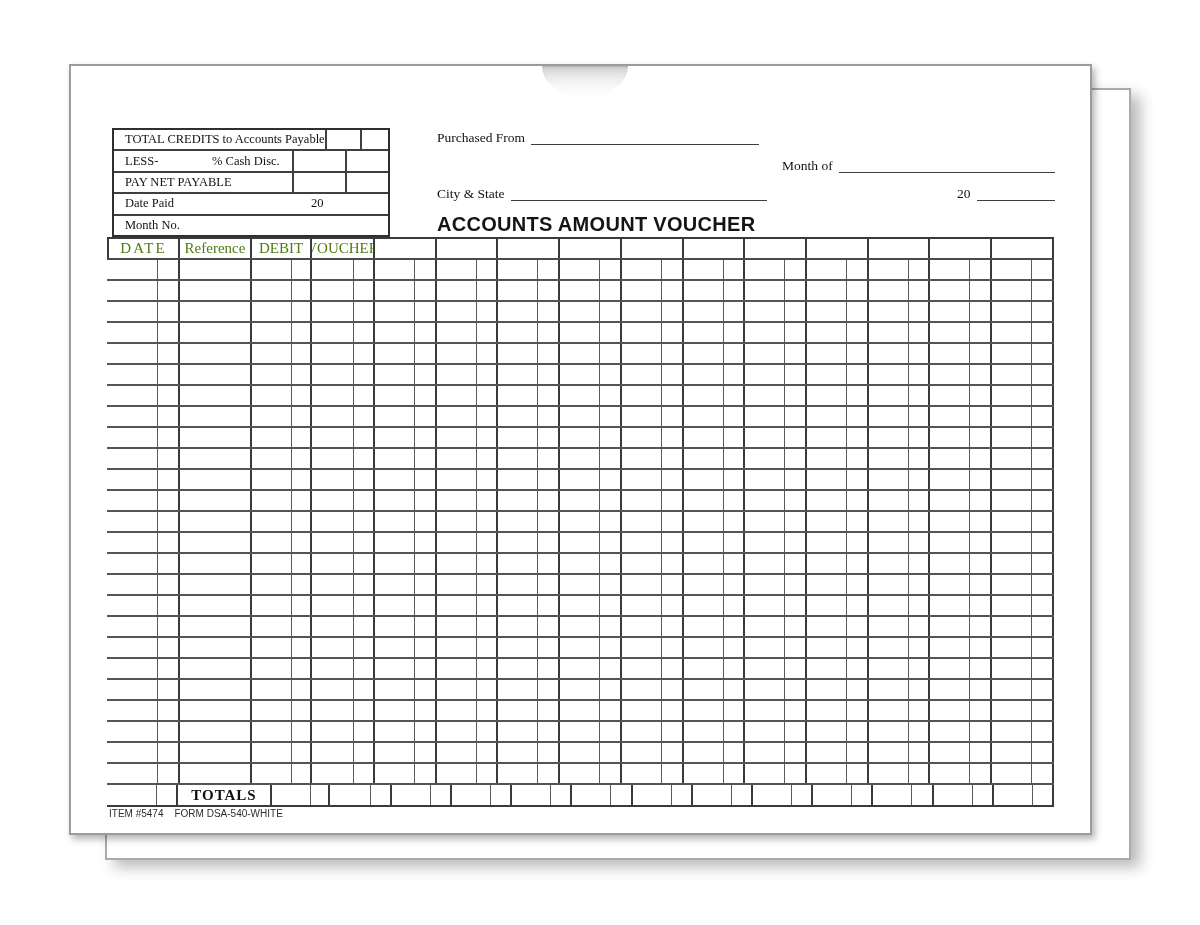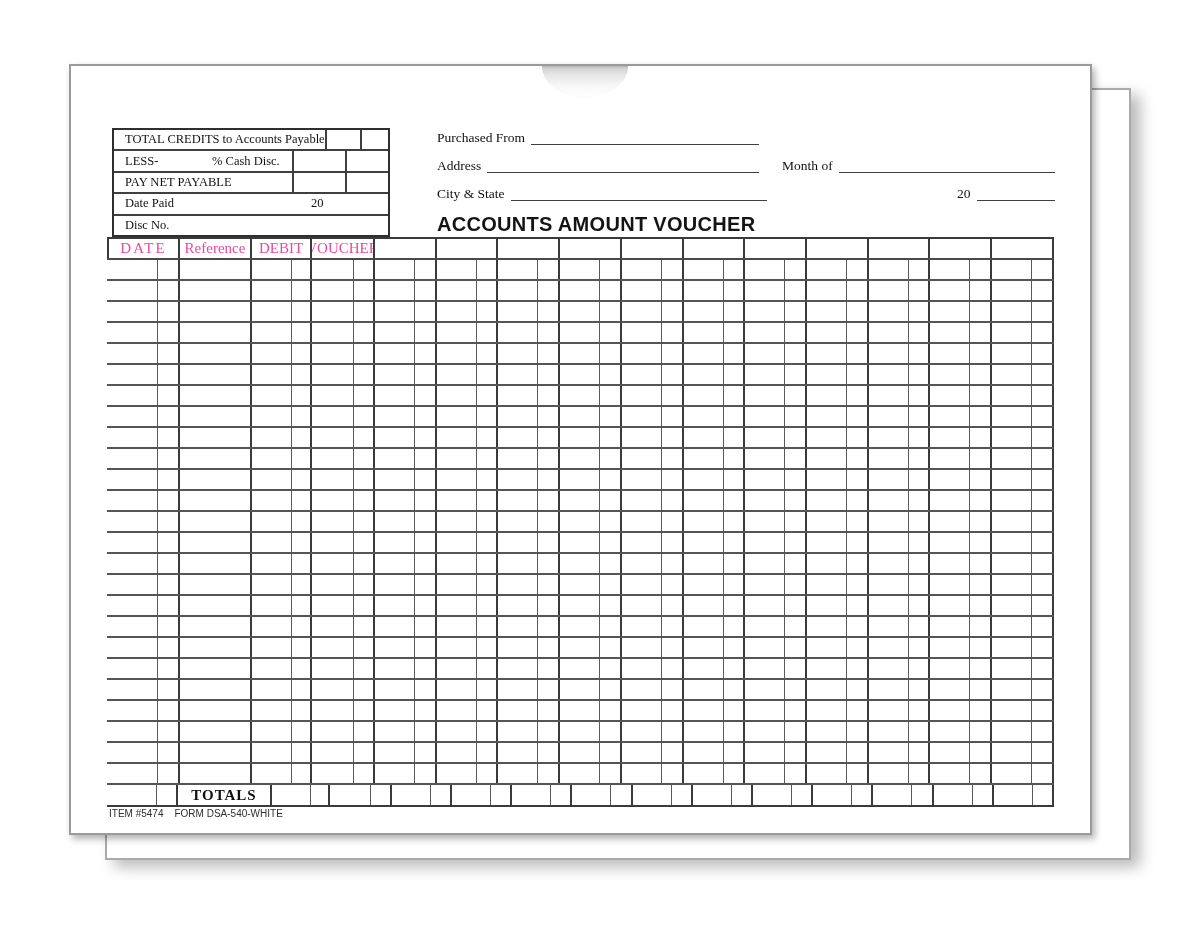--- a/index.html
+++ b/index.html
@@ -40,21 +40,21 @@
 
   .title{position:absolute;left:366px;top:147px;
     font-family:"Liberation Sans",sans-serif;font-weight:bold;font-size:20px;
     color:#141414;letter-spacing:0.3px;white-space:nowrap;}
 
   
   .ledger{position:absolute;left:36px;top:171px;width:947px;
     border-top:2px solid #3a3a3a;box-sizing:border-box;}
   .hrow{display:flex;height:19px;border-bottom:2px solid #4a4a4a;}
   .hcell{box-sizing:border-box;border-right:2px solid #3a3a3a;
-    font-size:15px;color:#ec4899;display:flex;align-items:center;justify-content:center;
+    font-size:15px;color:#4d7c0f;display:flex;align-items:center;justify-content:center;
     overflow:hidden;white-space:nowrap;}
   .hcell.first{border-left:2px solid #3a3a3a;letter-spacing:2px;}
   .brow{display:flex;height:19px;border-bottom:2px solid #555;}
   .brow.totals{height:20px;border-bottom:2px solid #3a3a3a;}
   .bcell{box-sizing:border-box;}
   .bcell.sub{border-right:1px solid #5a5a5a;}
   .bcell.grp{border-right:2px solid #3a3a3a;}
   .totals-label{font-weight:bold;font-size:15px;letter-spacing:1px;color:#111;
     display:flex;align-items:center;justify-content:center;}
 
@@ -89,30 +89,26 @@
       <div class="sumcell"></div>
       <div class="sumcell2"></div>
     </div>
     <div class="sumrow">
       <div class="sumlabel">
         <span>Date Paid</span>
         <span class="yr">20</span>
       </div>
     </div>
     <div class="sumrow last">
-      <div class="sumlabel">Disc No.</div>
+      <div class="sumlabel">Month No.</div>
     </div>
   </div>
 
   <div class="fieldrow" style="left:366px;top:61px;width:322px;">
     <span class="fl">Purchased From</span>
-    <span class="uline"></span>
-  </div>
-  <div class="fieldrow" style="left:366px;top:89px;width:322px;">
-    <span class="fl">Address</span>
     <span class="uline"></span>
   </div>
   <div class="fieldrow" style="left:711px;top:89px;width:273px;">
     <span class="fl">Month of</span>
     <span class="uline"></span>
   </div>
   <div class="fieldrow" style="left:366px;top:117px;width:330px;">
     <span class="fl">City &amp; State</span>
     <span class="uline"></span>
   </div>

